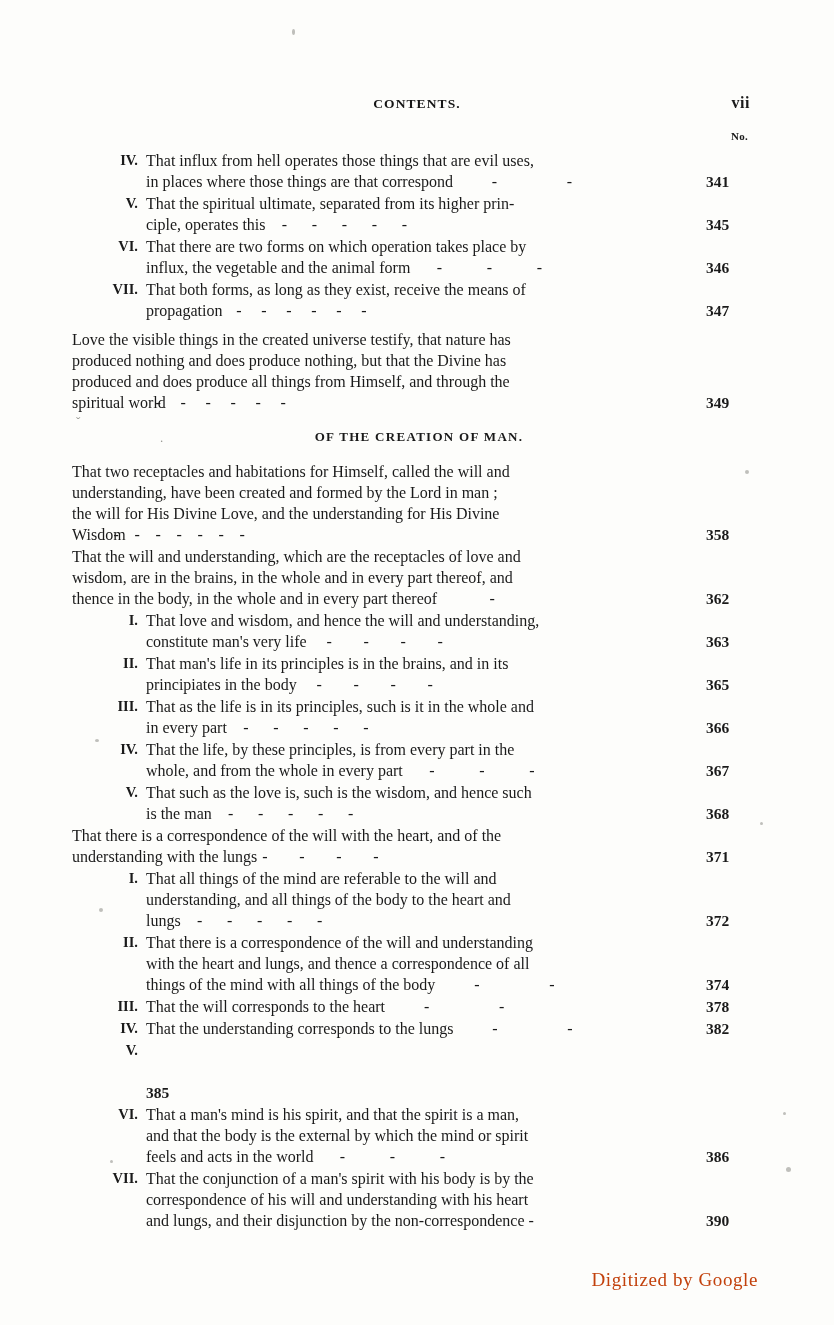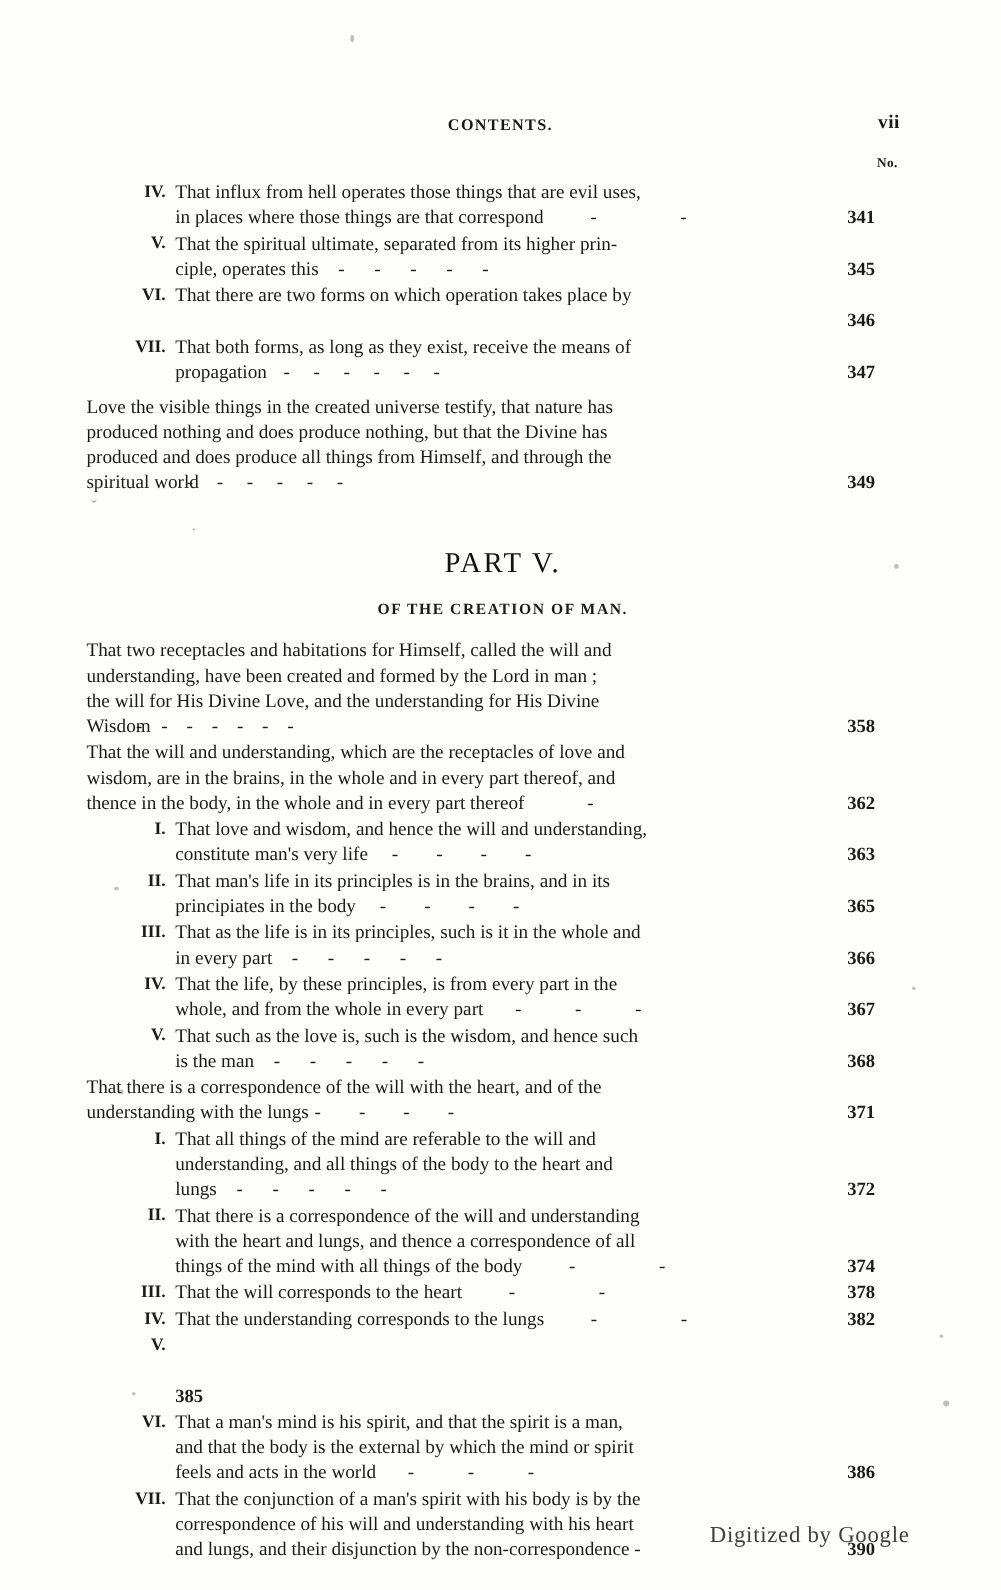--- a/index.html
+++ b/index.html
@@ -128,21 +128,21 @@
     letter-spacing: 1.3px;
     margin: 16px 0 16px 0;
     color: #1a1a1a;
   }
   .watermark {
     position: absolute;
     right: 76px;
     bottom: 34px;
     font-family: "Liberation Serif", serif;
     font-size: 19px;
-    color: #404040;
+    color: #c2410c;
     letter-spacing: .6px;
     user-select: none;
   }
   .mark-left {
     position: absolute;
     left: 76px;
     top: 414px;
     font-size: 13px;
     color: #9a9a94;
   }
@@ -193,20 +193,21 @@
           <div class="text-col">
             <span class="line">That the spiritual ultimate, separated from its higher prin-</span>
             <span class="line">ciple, operates this<span style="display: inline;"> <span class="dash-run"><i style="width:30px;text-align:center;">-</i><i style="width:30px;text-align:center;">-</i><i style="width:30px;text-align:center;">-</i><i style="width:30px;text-align:center;">-</i><i style="width:30px;text-align:center;">-</i></span></span></span>
           </div>
           <div class="page-col" style="margin-top: 21px;">345</div>
         </div>
         <div class="entry">
           <div class="num-col">VI.</div>
           <div class="text-col">
             <span class="line">That there are two forms on which operation takes place by</span>
+            <span class="line">influx, the vegetable and the animal form<span style="display: inline;"> <span class="dash-run"><i style="width:50px;text-align:center;">-</i><i style="width:50px;text-align:center;">-</i><i style="width:50px;text-align:center;">-</i></span></span></span>
           </div>
           <div class="page-col" style="margin-top: 21px;">346</div>
         </div>
         <div class="entry">
           <div class="num-col">VII.</div>
           <div class="text-col">
             <span class="line">That both forms, as long as they exist, receive the means of</span>
             <span class="line">propagation<span style="display: inline;"> <span class="dash-run"><i style="width:25px;text-align:center;">-</i><i style="width:25px;text-align:center;">-</i><i style="width:25px;text-align:center;">-</i><i style="width:25px;text-align:center;">-</i><i style="width:25px;text-align:center;">-</i><i style="width:25px;text-align:center;">-</i></span></span></span>
           </div>
           <div class="page-col" style="margin-top: 21px;">347</div>
@@ -218,21 +219,20 @@
           <div class="text-col" style="margin-left: -14px;">
             <span class="line">Love the visible things in the created universe testify, that nature has</span>
             <span class="line">produced nothing and does produce nothing, but that the Divine has</span>
             <span class="line">produced and does produce all things from Himself, and through the</span>
             <span class="line">spiritual world <span class="dash-run"><i style="width:25px;text-align:center;">-</i><i style="width:25px;text-align:center;">-</i><i style="width:25px;text-align:center;">-</i><i style="width:25px;text-align:center;">-</i><i style="width:25px;text-align:center;">-</i><i style="width:25px;text-align:center;">-</i></span></span>
           </div>
           <div class="page-col" style="margin-top: 63px;">349</div>
         </div>
       </div>
 
-    <div class="part-head">PART V.</div>
     <div class="part-sub">OF THE CREATION OF MAN.</div>
 
     <div id="part5-list">
         <div class="entry flush">
           <div class="num-col"></div>
           <div class="text-col" style="margin-left: -14px;">
             <span class="line">That two receptacles and habitations for Himself, called the will and</span>
             <span class="line">understanding, have been created and formed by the Lord in man ;</span>
             <span class="line">the will for His Divine Love, and the understanding for His Divine</span>
             <span class="line">Wisdom<span style="display: inline;"> <span class="dash-run"><i style="width:21px;text-align:center;">-</i><i style="width:21px;text-align:center;">-</i><i style="width:21px;text-align:center;">-</i><i style="width:21px;text-align:center;">-</i><i style="width:21px;text-align:center;">-</i><i style="width:21px;text-align:center;">-</i><i style="width:21px;text-align:center;">-</i></span></span></span>

